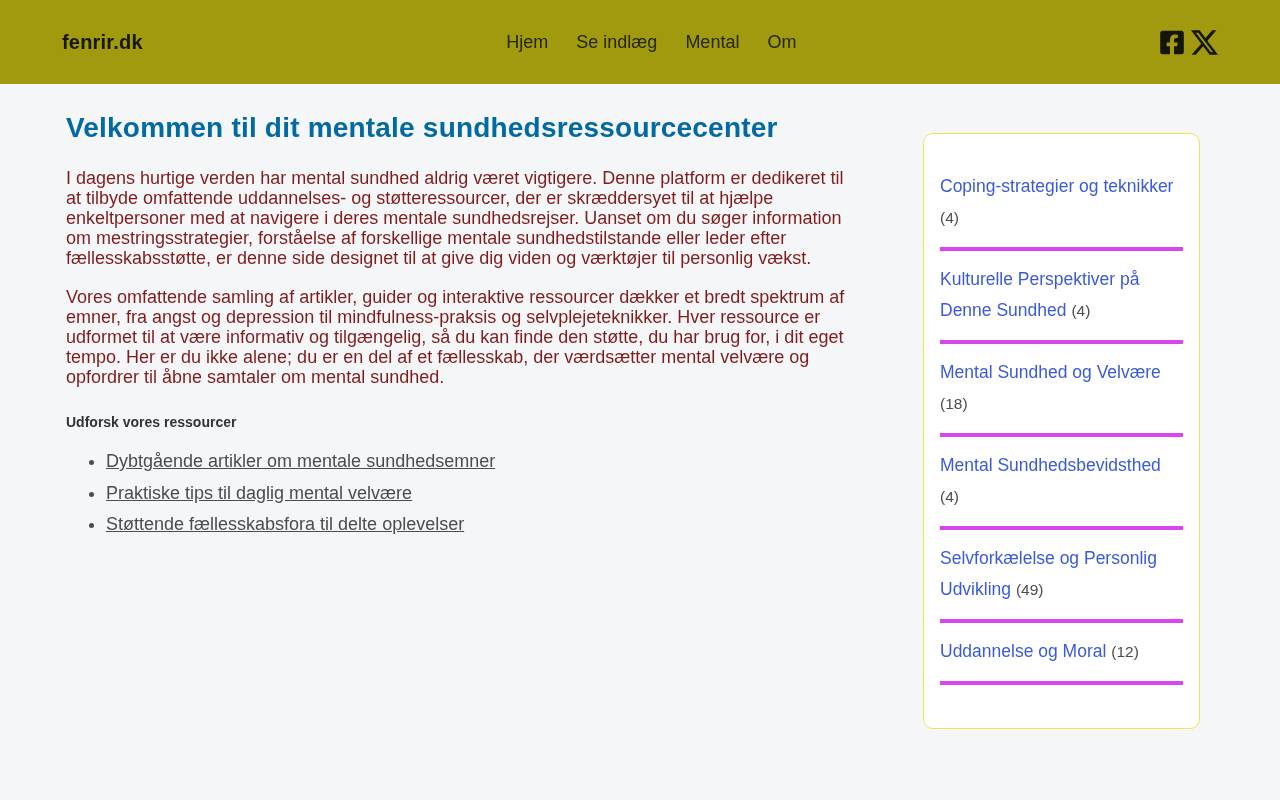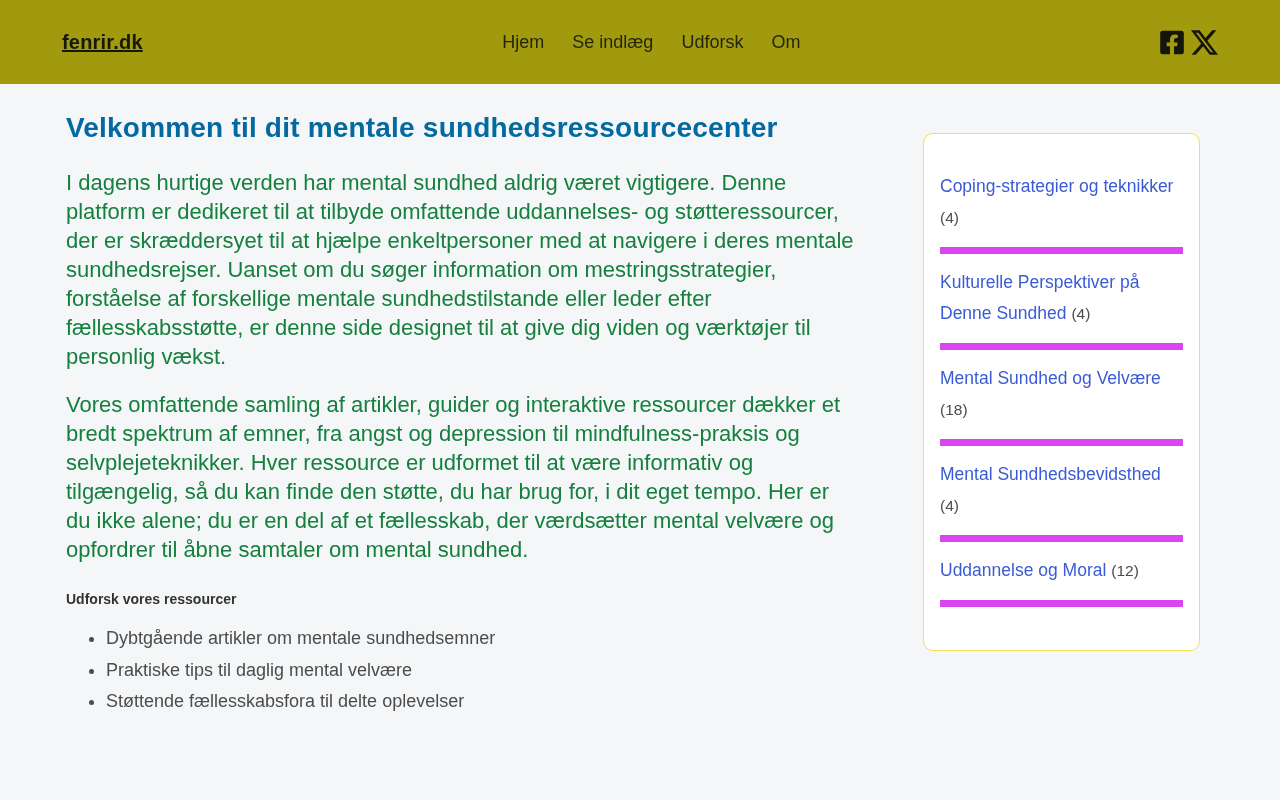--- a/index.html
+++ b/index.html
@@ -9,63 +9,63 @@
     background: #f4f6f8;
     font-family: "Liberation Sans", sans-serif;
     color: #4c4c4c;
   }
   
   header {
     height: 84px; background: #a29a0e;
     display: flex; align-items: center;
     padding: 0 62px;
   }
-  .logo { font-weight: bold; font-size: 20px; color: #16180a; letter-spacing: 0.2px; text-decoration: underline; }
+  .logo { font-weight: bold; font-size: 20px; color: #16180a; letter-spacing: 0.2px; }
   nav { margin: 0 auto; display: flex; gap: 28px; }
   nav a { color: #24260a; font-size: 18px; text-decoration: none; cursor: pointer; }
   .social { display: flex; align-items: center; gap: 7px; }
   .social a { display: flex; align-items: center; cursor: pointer; }
   
   main { display: flex; padding: 0 80px 0 66px; gap: 64px; }
   article { flex: 1; min-width: 0; }
   h1 {
     font-size: 28px; font-weight: bold; color: #0369a1;
     margin: 28px 0 24px; letter-spacing: 0.2px;
   }
-  article p { font-size: 22px; line-height: 29px; margin: 0 0 19px; color: #15803d; }
+  article p { font-size: 18px; line-height: 20px; margin: 0 0 19px; color: #7f1d1d; }
   article h3 { font-size: 14px; font-weight: bold; color: #333; margin: 27px 0 0; }
-  ul.resources { margin: 16px 0 25px; padding-left: 40px; }
+  ul.resources { margin: 16px 0 25px; padding-left: 40px; text-decoration: underline; }
   ul.resources li { font-size: 18px; line-height: 31.5px; color: #4c4c4c; }
   
   aside { width: 277px; flex-shrink: 0; }
   .card {
     margin-top: 49px; background: #ffffff;
     border: 1px solid #f2e44e; border-radius: 10px;
     padding: 24px 16px 16px;
   }
   .card h2 {
     font-size: 19px; font-weight: bold; color: #222;
     margin: 0; padding-bottom: 14px; letter-spacing: 0.4px;
     border-bottom: 2px solid #f2e141;
   }
   ul.cat-list { list-style: none; margin: 0; padding: 0; }
-  ul.cat-list li { padding: 13px 0 14px; border-bottom: 7px solid #d946ef; font-size: 17.5px; line-height: 31px; }
+  ul.cat-list li { padding: 13px 0 14px; border-bottom: 4px solid #d946ef; font-size: 17.5px; line-height: 31px; }
   ul.cat-list li:last-child { border-bottom: none; }
   ul.cat-list a { color: #3b5bd6; text-decoration: none; cursor: pointer; }
   .count { color: #4c4c4c; font-size: 15.5px; }
 </style>
 </head>
 <body>
 
 <header>
   <div class="logo">fenrir.dk</div>
   <nav>
     <a>Hjem</a>
     <a>Se indlæg</a>
-    <a>Udforsk</a>
+    <a>Mental</a>
     <a>Om</a>
   </nav>
   <div class="social">
     <a>
       <svg width="24" height="27" viewBox="0 0 448 512" aria-hidden="true">
         <path fill="#14160a" d="M400 32H48A48 48 0 0 0 0 80v352a48 48 0 0 0 48 48h137.25V327.69h-63V256h63v-54.64c0-62.15 37-96.48 93.67-96.48 27.14 0 55.52 4.84 55.52 4.84v61h-31.27c-30.81 0-40.42 19.12-40.42 38.73V256h68.78l-11 71.69h-57.78V480H400a48 48 0 0 0 48-48V80a48 48 0 0 0-48-48z"></path>
       </svg>
     </a>
     <a>
       <svg width="27" height="27" viewBox="0 0 24 24" aria-hidden="true">
@@ -101,20 +101,24 @@
         </li>
         <li>
           <a>Mental Sundhed og Velvære</a>
           <span class="count">(18)</span>
         </li>
         <li>
           <a>Mental Sundhedsbevidsthed</a>
           <span class="count">(4)</span>
         </li>
         <li>
+          <a>Selvforkælelse og Personlig Udvikling</a>
+          <span class="count">(49)</span>
+        </li>
+        <li>
           <a>Uddannelse og Moral</a>
           <span class="count">(12)</span>
         </li>
         <li>
           
           
         </li>
       </ul>
     </div>
   </aside>

